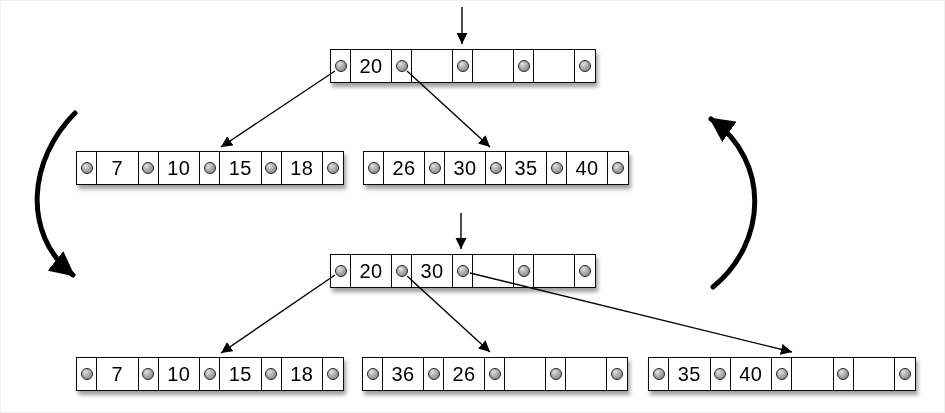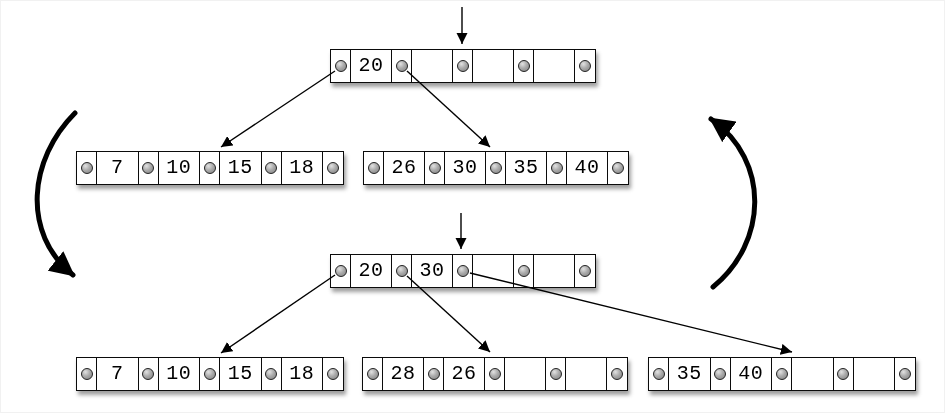--- a/index.html
+++ b/index.html
@@ -1,20 +1,20 @@
 <!DOCTYPE html>
 <html><head>
 <meta charset="utf-8">
 <style>
   html,body { margin:0; padding:0; background:#ffffff; }
   .canvas {
     position:relative; width:945px; height:413px;
     background:#ffffff; overflow:hidden;
     border:1px solid #f1f1f1; box-sizing:border-box;
-    font-family:Liberation Mono, monospace;
+    font-family:Liberation Sans, sans-serif;
   }
   .node {
     position:absolute; height:34px; display:flex; align-items:stretch;
     background:#ffffff; border:1.8px solid #0b0b0b; box-sizing:border-box;
     box-shadow:2px 4px 4px rgba(0,0,0,0.38);
   }
   .cell { display:flex; align-items:center; justify-content:center;
           border-right:1.5px solid #0b0b0b; box-sizing:border-box; }
   .cell:last-child { border-right:none; }
   .ptr { flex:0 0 20px; }
@@ -140,21 +140,21 @@
     <span class="cell key">18</span>
     <span class="cell ptr">
         <span class="dot"></span>
       </span>
   </div>
 
   <div class="node" style="left:361px;top:356px;width:266px">
     <span class="cell ptr">
         <span class="dot"></span>
       </span>
-    <span class="cell key">28</span>
+    <span class="cell key">36</span>
     <span class="cell ptr">
         <span class="dot"></span>
       </span>
     <span class="cell key">26</span>
     <span class="cell ptr">
         <span class="dot"></span>
       </span>
     <span class="cell key"></span>
     <span class="cell ptr">
         <span class="dot"></span>

